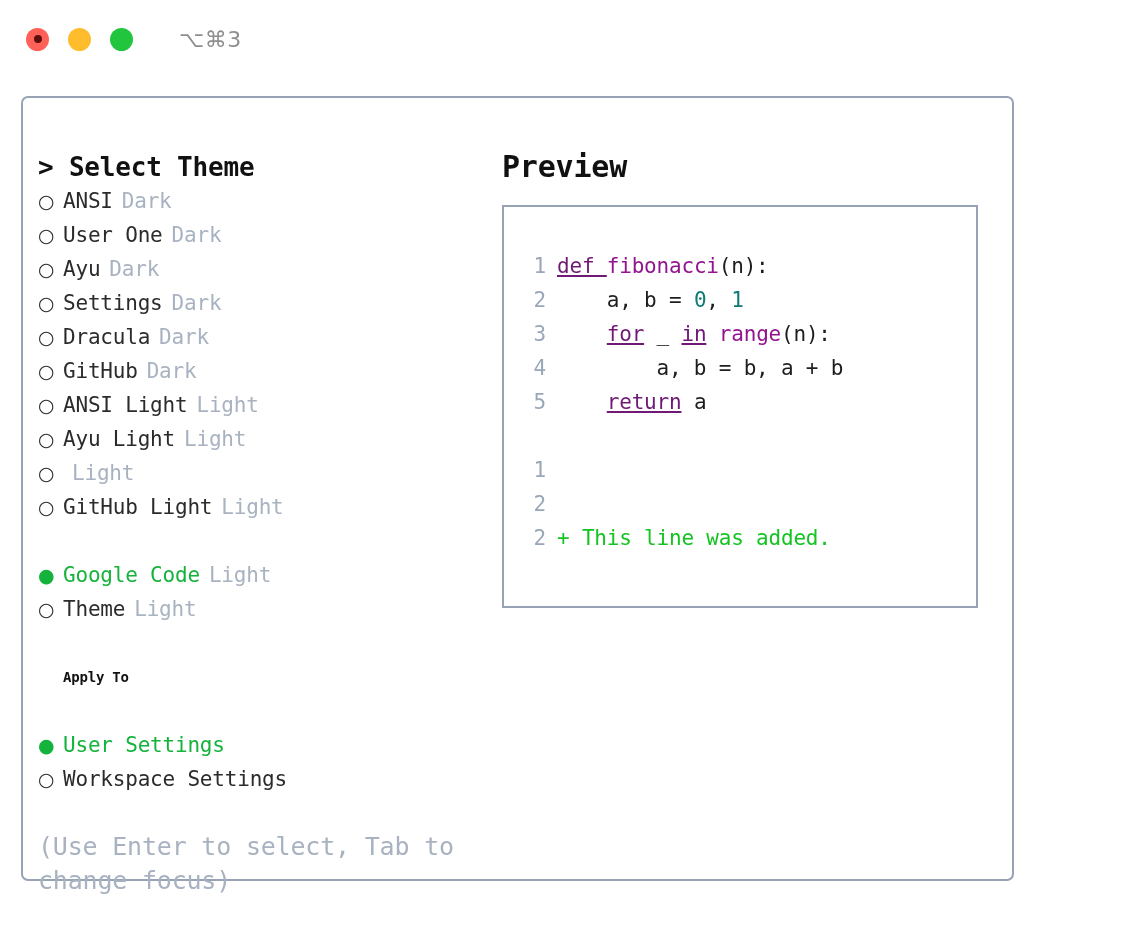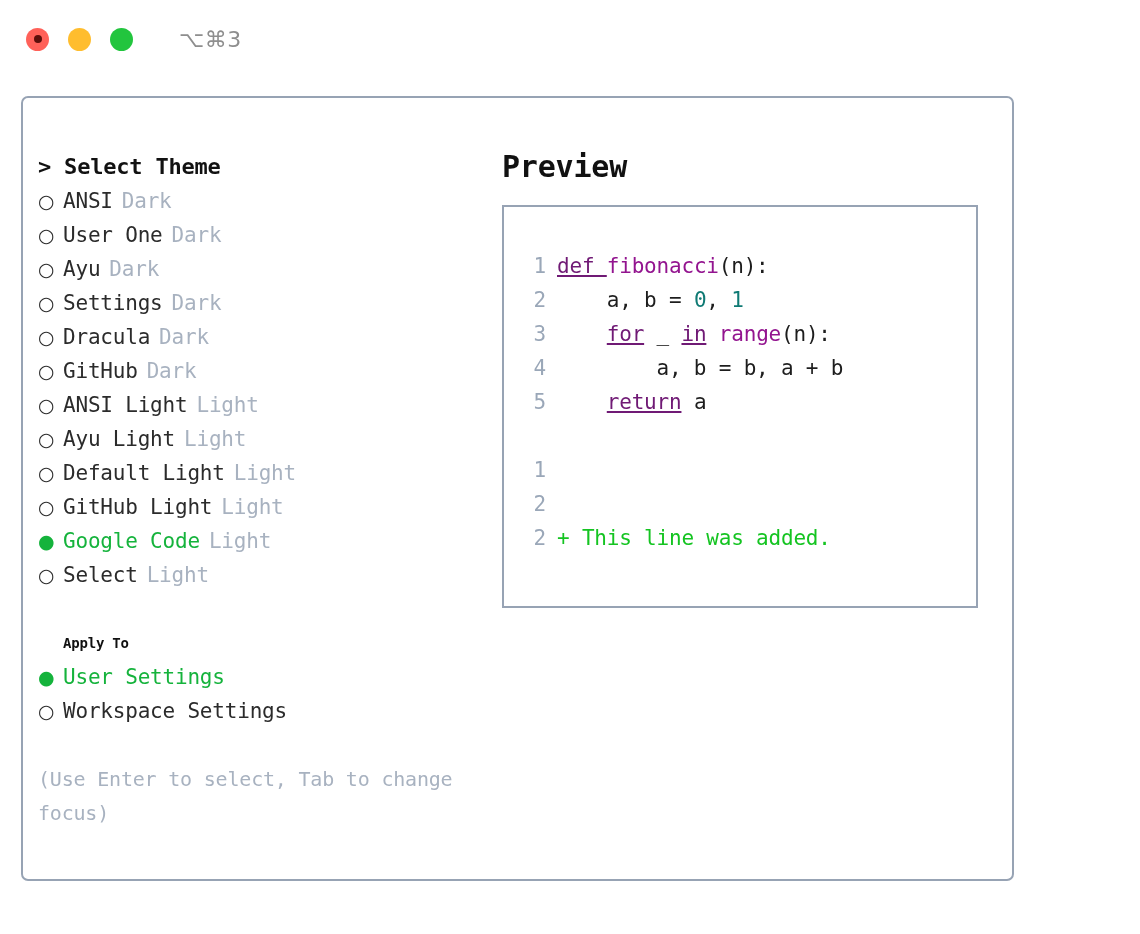--- a/index.html
+++ b/index.html
@@ -89,21 +89,21 @@
 
   
   .left-col {
     position: absolute;
     left: 15px;
     top: 52px;
     width: 460px;
   }
 
   .section-title {
-    font-size: 22px;
+    font-size: 26px;
     font-weight: bold;
     color: #111111;
     line-height: 34px;
     white-space: pre;
     letter-spacing: -0.2px;
   }
 
   .opt-row {
     display: flex;
     align-items: baseline;
@@ -114,41 +114,41 @@
   }
   .marker {
     width: 25px;
     flex: 0 0 25px;
     font-size: 19px;
     color: #2b2b2b;
     font-family: "DejaVu Sans", "Liberation Sans", sans-serif;
   }
   .marker.on { color: #15b33c; }
   .opt-label { color: #2b2b2b; }
-  .opt-row.selected .opt-label { color: #15b33c; }
+  .opt-row.selected .opt-label { color: #15b33c; margin-top: 34px; }
   .opt-badge {
     color: #a8b2c0;
     margin-left: 9px;
   }
 
   .apply-title {
     font-size: 14px;
     font-weight: bold;
     color: #111111;
     line-height: 34px;
     padding-left: 25px;
     white-space: pre;
     letter-spacing: -0.2px;
   }
 
   .spacer-row { height: 34px; }
 
   .hint {
     margin-top: 34px;
-    font-size: 20px;
+    font-size: 25px;
     line-height: 34px;
     color: #a8b2c0;
     width: 420px;
     white-space: pre-wrap;
     letter-spacing: -0.2px;
   }
 
   
   .right-col {
     position: absolute;
@@ -222,24 +222,24 @@
 
         <div id="theme-list">
             <div class="opt-row"><span class="marker">○</span><span class="opt-label">ANSI</span><span class="opt-badge">Dark</span></div>
             <div class="opt-row"><span class="marker">○</span><span class="opt-label">User One</span><span class="opt-badge">Dark</span></div>
             <div class="opt-row"><span class="marker">○</span><span class="opt-label">Ayu</span><span class="opt-badge">Dark</span></div>
             <div class="opt-row"><span class="marker">○</span><span class="opt-label">Settings</span><span class="opt-badge">Dark</span></div>
             <div class="opt-row"><span class="marker">○</span><span class="opt-label">Dracula</span><span class="opt-badge">Dark</span></div>
             <div class="opt-row"><span class="marker">○</span><span class="opt-label">GitHub</span><span class="opt-badge">Dark</span></div>
             <div class="opt-row"><span class="marker">○</span><span class="opt-label">ANSI Light</span><span class="opt-badge">Light</span></div>
             <div class="opt-row"><span class="marker">○</span><span class="opt-label">Ayu Light</span><span class="opt-badge">Light</span></div>
-            <div class="opt-row"><span class="marker">○</span><span class="opt-label">Default Light</span><span class="opt-badge">Light</span></div>
+            <div class="opt-row"><span class="marker">○</span><span class="opt-badge">Light</span></div>
             <div class="opt-row"><span class="marker">○</span><span class="opt-label">GitHub Light</span><span class="opt-badge">Light</span></div>
             <div class="opt-row selected"><span class="marker on">●</span><span class="opt-label">Google Code</span><span class="opt-badge">Light</span></div>
-            <div class="opt-row"><span class="marker">○</span><span class="opt-label">Select</span><span class="opt-badge">Light</span></div>
+            <div class="opt-row"><span class="marker">○</span><span class="opt-label">Theme</span><span class="opt-badge">Light</span></div>
           </div>
 
         <div class="spacer-row"></div>
 
         <div class="apply-title">Apply To</div>
 
         <div id="apply-list">
             <div class="opt-row selected"><span class="marker on">●</span><span class="opt-label">User Settings</span></div>
             <div class="opt-row"><span class="marker">○</span><span class="opt-label">Workspace Settings</span></div>
           </div>

